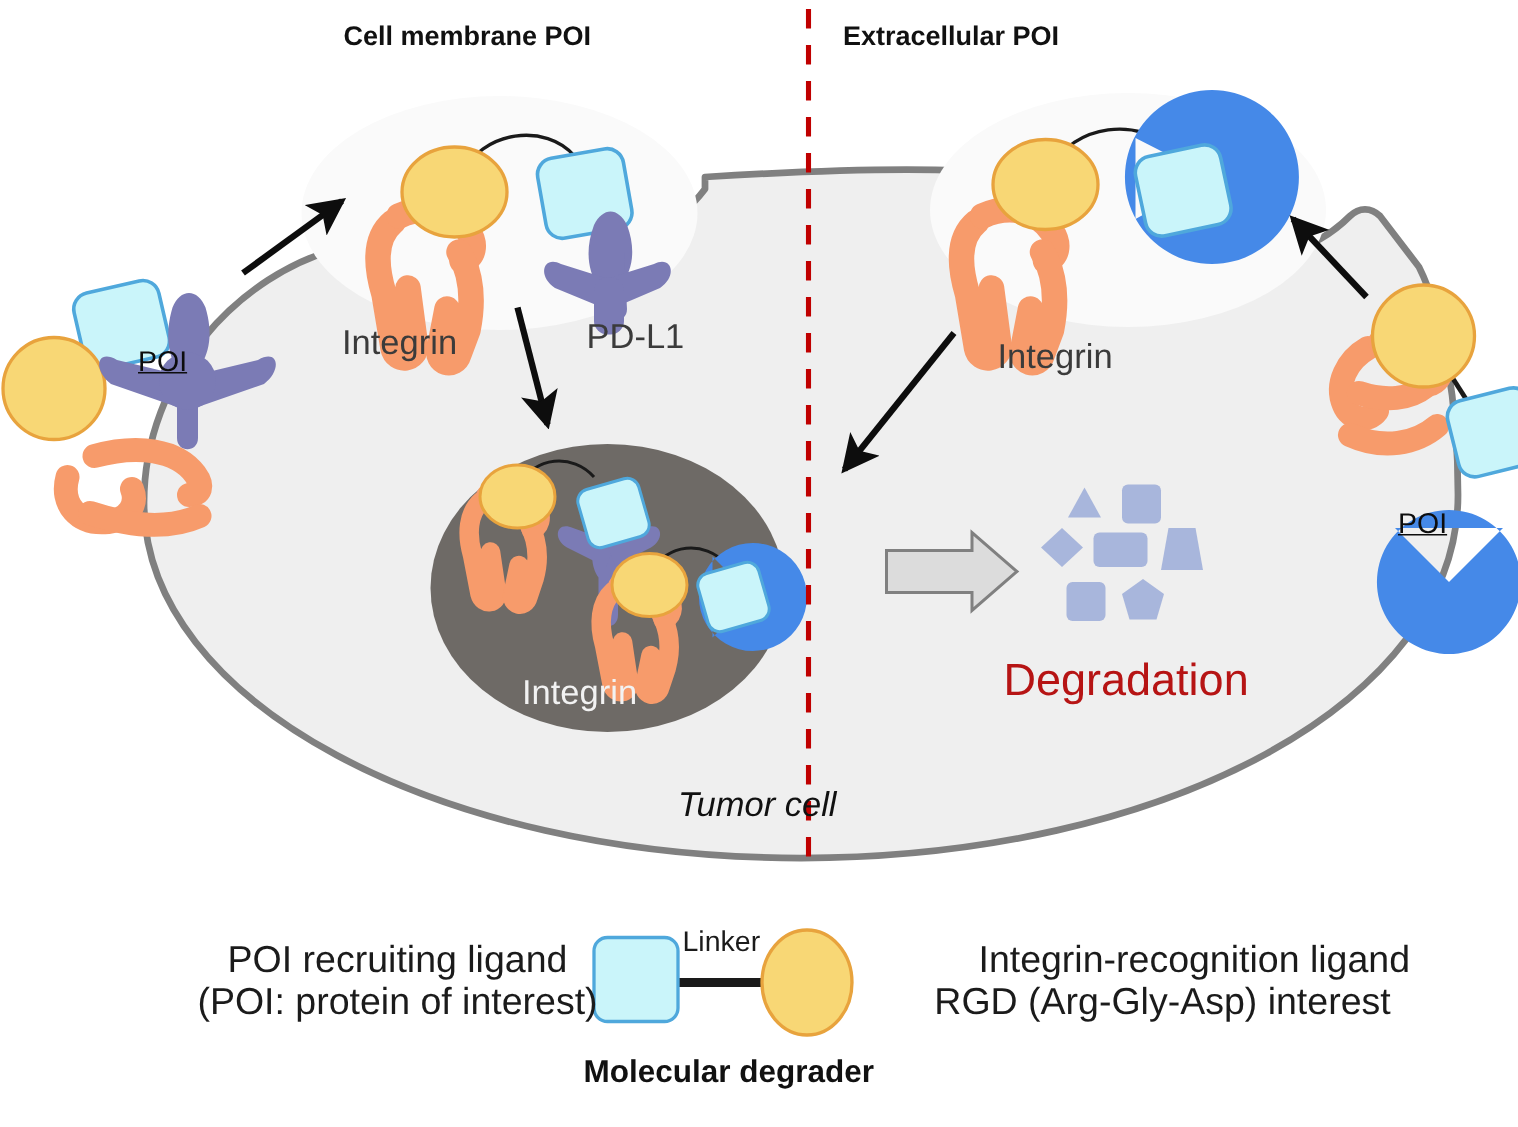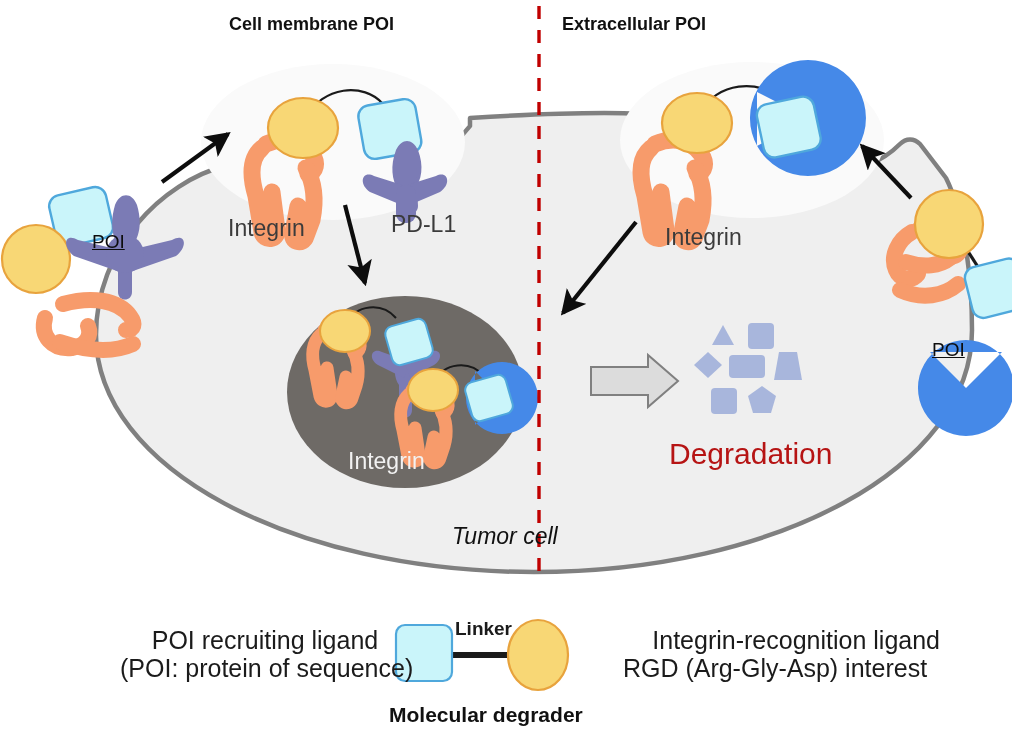--- a/index.html
+++ b/index.html
@@ -59,21 +59,20 @@
   }
   .legend-text {
     font-size: 25px;
     color: #1b1b1b;
     text-align: center;
     line-height: 1.45;
   }
   .legend-linker {
     font-size: 19px;
     color: #1b1b1b;
-    font-weight: bold;
   }
   .legend-title {
     font-size: 21px;
     font-weight: bold;
     color: #111111;
   }
 </style>
 </head>
 <body>
 
@@ -265,21 +264,21 @@
   <div class="lbl organelle-label" style="left:376px; top:211px;margin-left:15px;">PD-L1</div>
 
   <div class="lbl poi-label" style="left:92px; top:231px;">POI</div>
   <div class="lbl poi-label" style="left:932px; top:339px;">POI</div>
 
   <div class="lbl lyso-label" style="left:348px; top:448px;">Integrin</div>
   <div class="lbl degrade-label" style="left:669px; top:437px;">Degradation</div>
   <div class="lbl tumor-label" style="left:452px; top:523px;">Tumor cell</div>
 
   <div class="lbl legend-text" style="left:120px; top:622px; width:290px;">POI recruiting ligand</div>
-  <div class="lbl legend-text" style="left:120px; top:650px; width:290px;">(POI: protein of sequence)</div>
+  <div class="lbl legend-text" style="left:120px; top:650px; width:290px;">(POI: protein of interest)</div>
 
   <div class="lbl legend-linker" style="left:455px; top:618px;">Linker</div>
 
   <div class="lbl legend-text" style="left:610px; top:622px; width:330px;text-align:right;">Integrin-recognition ligand</div>
   <div class="lbl legend-text" style="left:610px; top:650px; width:330px;">RGD (Arg-Gly-Asp) interest</div>
 
   <div class="lbl legend-title" style="left:389px; top:703px;">Molecular degrader</div>
 
 </div>
 

